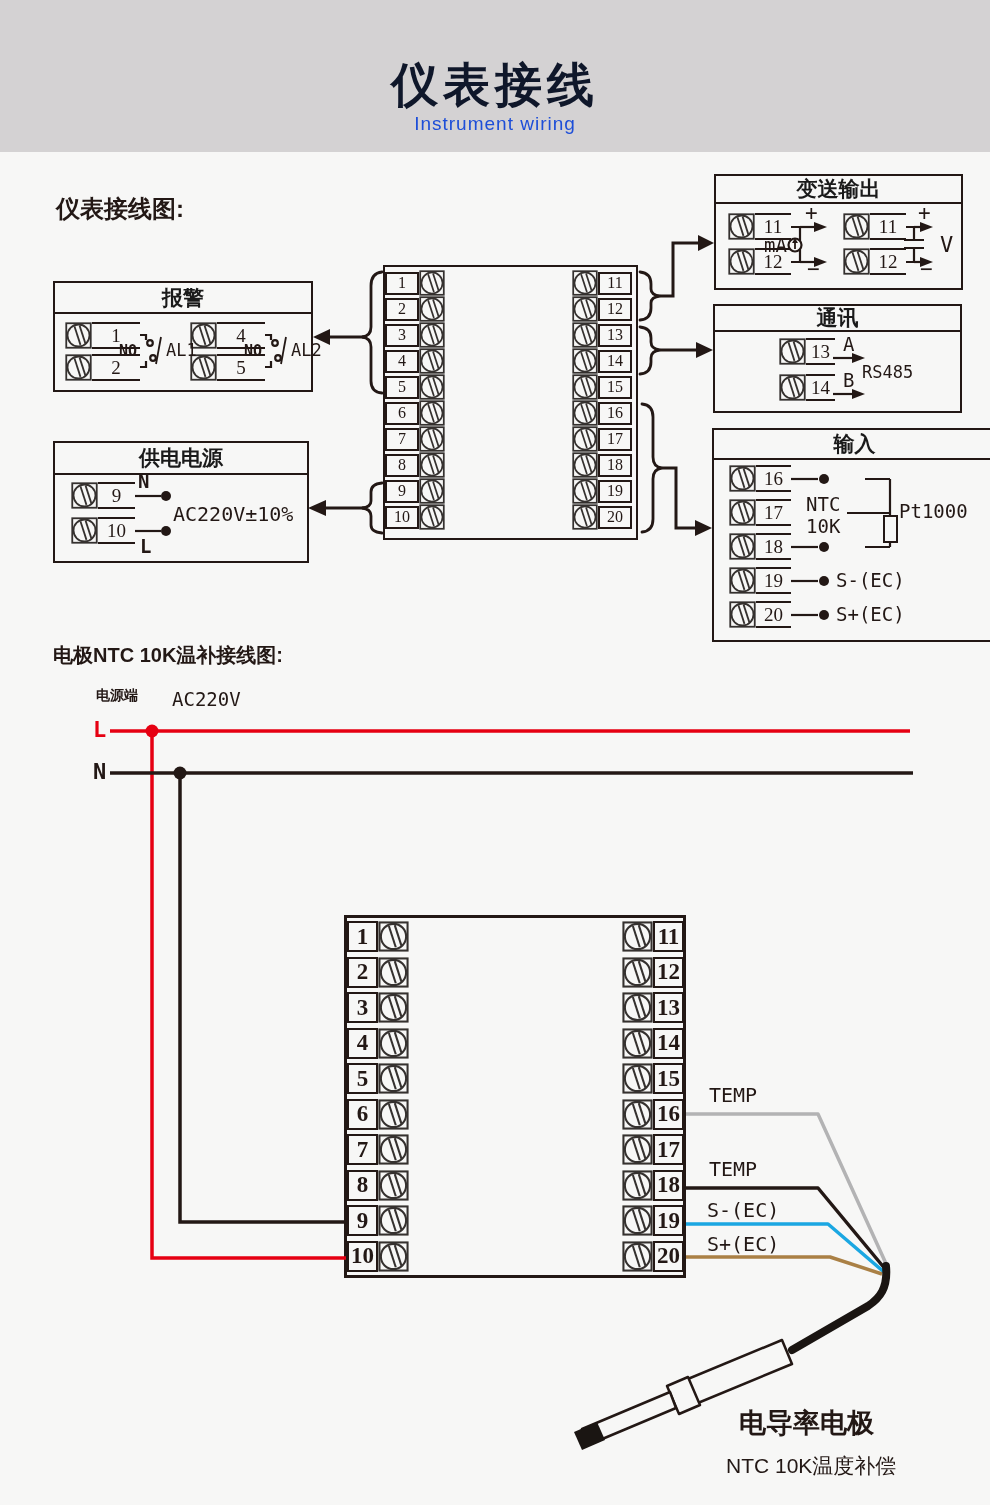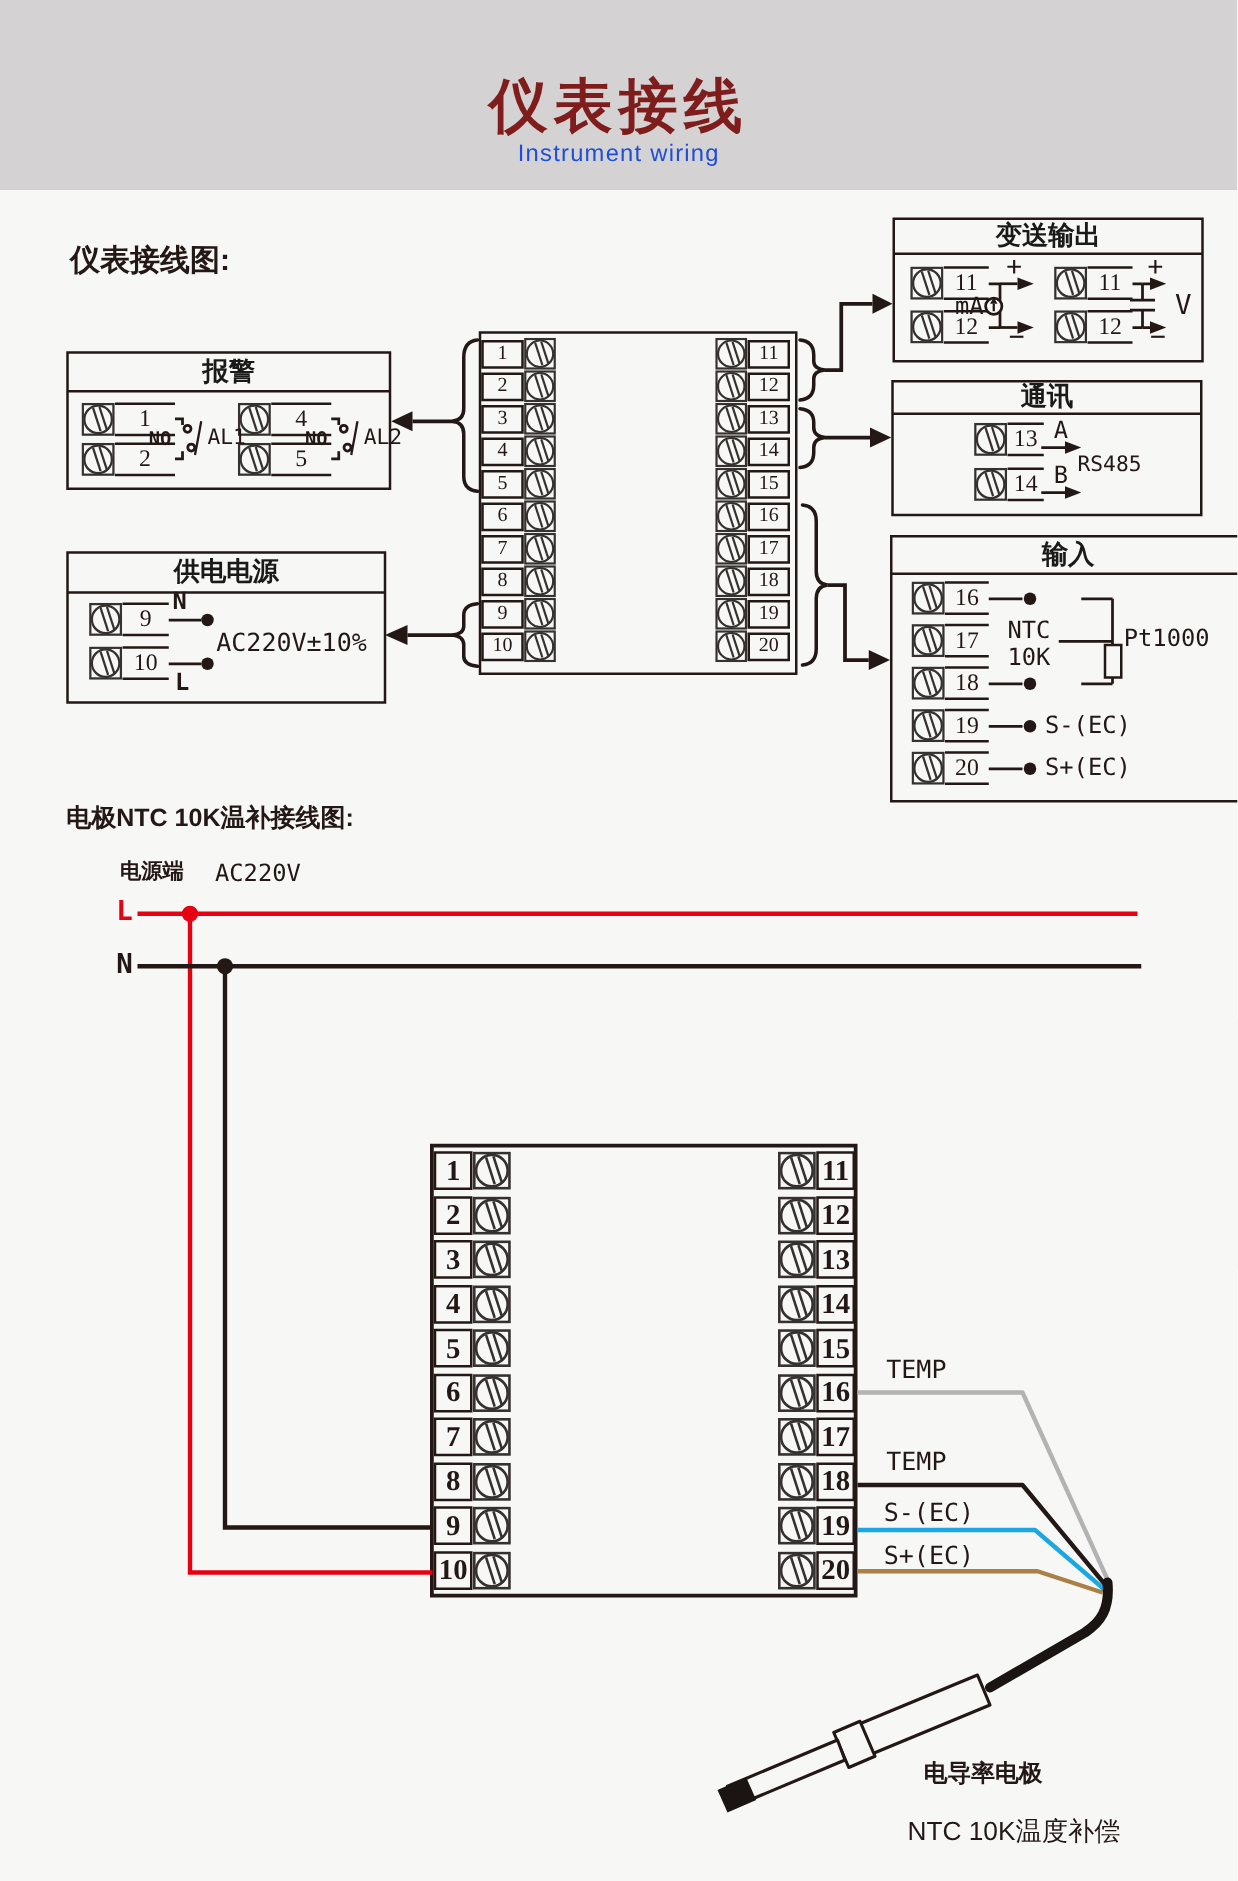--- a/index.html
+++ b/index.html
@@ -9,21 +9,21 @@
     background:#f7f7f6; overflow:hidden;
     font-family:"Liberation Sans", sans-serif; color:#231815;
   }
   .lbl { position:absolute; white-space:nowrap; line-height:1; color:#231815; }
   .mono { font-family:"DejaVu Sans Mono", monospace; }
   .cjk  { font-family:"Liberation Sans", sans-serif; }
 
   
   #header { position:absolute; left:0; top:0; width:990px; height:152px; background:#d4d2d3; }
   #header .title { position:absolute; left:0; right:0; top:54px; text-align:center;
-                   font-size:47px; font-weight:700; letter-spacing:5px; color:#7f1d1d; }
+                   font-size:47px; font-weight:700; letter-spacing:5px; color:#0f172a; }
   #header .subtitle { position:absolute; left:0; right:0; top:113px; text-align:center;
                    font-size:19px; letter-spacing:1px; color:#1d4ed8; }
 
   
   .box { position:absolute; border:2px solid #231815; }
   .box-title { position:absolute; left:-1px; right:-1px; top:0; border-bottom:2px solid #231815;
                text-align:center; font-weight:600; color:#1a1a1a; }
 
   
   .termcol { position:absolute; display:flex; flex-direction:column; }
@@ -917,26 +917,26 @@
   <span class="lbl mono" style="left:843px;top:335px;font-size:19px;">A</span>
   <span class="lbl mono" style="left:843px;top:371px;font-size:19px;">B</span>
   <span class="lbl mono" style="left:862px;top:364px;font-size:17px;">RS485</span>
 
   <span class="lbl mono" style="left:806px;top:495px;font-size:19px;">NTC</span>
   <span class="lbl mono" style="left:806px;top:517px;font-size:19px;">10K</span>
   <span class="lbl mono" style="left:899px;top:502px;font-size:19px;">Pt1000</span>
   <span class="lbl mono" style="left:836px;top:571px;font-size:19px;">S-(EC)</span>
   <span class="lbl mono" style="left:836px;top:605px;font-size:19px;">S+(EC)</span>
 
-  <span class="lbl cjk" style="left:96px;top:688px;font-size:17px;font-weight:600;">电源端</span>
+  <span class="lbl cjk" style="left:96px;top:688px;font-size:14px;font-weight:600;">电源端</span>
   <span class="lbl mono" style="left:172px;top:690px;font-size:19px;">AC220V</span>
   <span class="lbl mono" style="left:93px;top:719px;font-size:22px;font-weight:700;color:#e60012;">L</span>
   <span class="lbl mono" style="left:93px;top:761px;font-size:22px;font-weight:700;">N</span>
 
   <span class="lbl mono" style="left:709px;top:1085px;font-size:20px;">TEMP</span>
   <span class="lbl mono" style="left:709px;top:1159px;font-size:20px;">TEMP</span>
   <span class="lbl mono" style="left:707px;top:1200px;font-size:20px;">S-(EC)</span>
   <span class="lbl mono" style="left:707px;top:1234px;font-size:20px;">S+(EC)</span>
 
-  <span class="lbl cjk" style="left:739px;top:1410px;font-size:19px;font-weight:600;">电导率电极</span>
+  <span class="lbl cjk" style="left:739px;top:1410px;font-size:27px;font-weight:600;">电导率电极</span>
   <span class="lbl cjk" style="left:726px;top:1455px;font-size:21px;">NTC 10K温度补偿</span>
 
 </div>
 
 </body></html>

